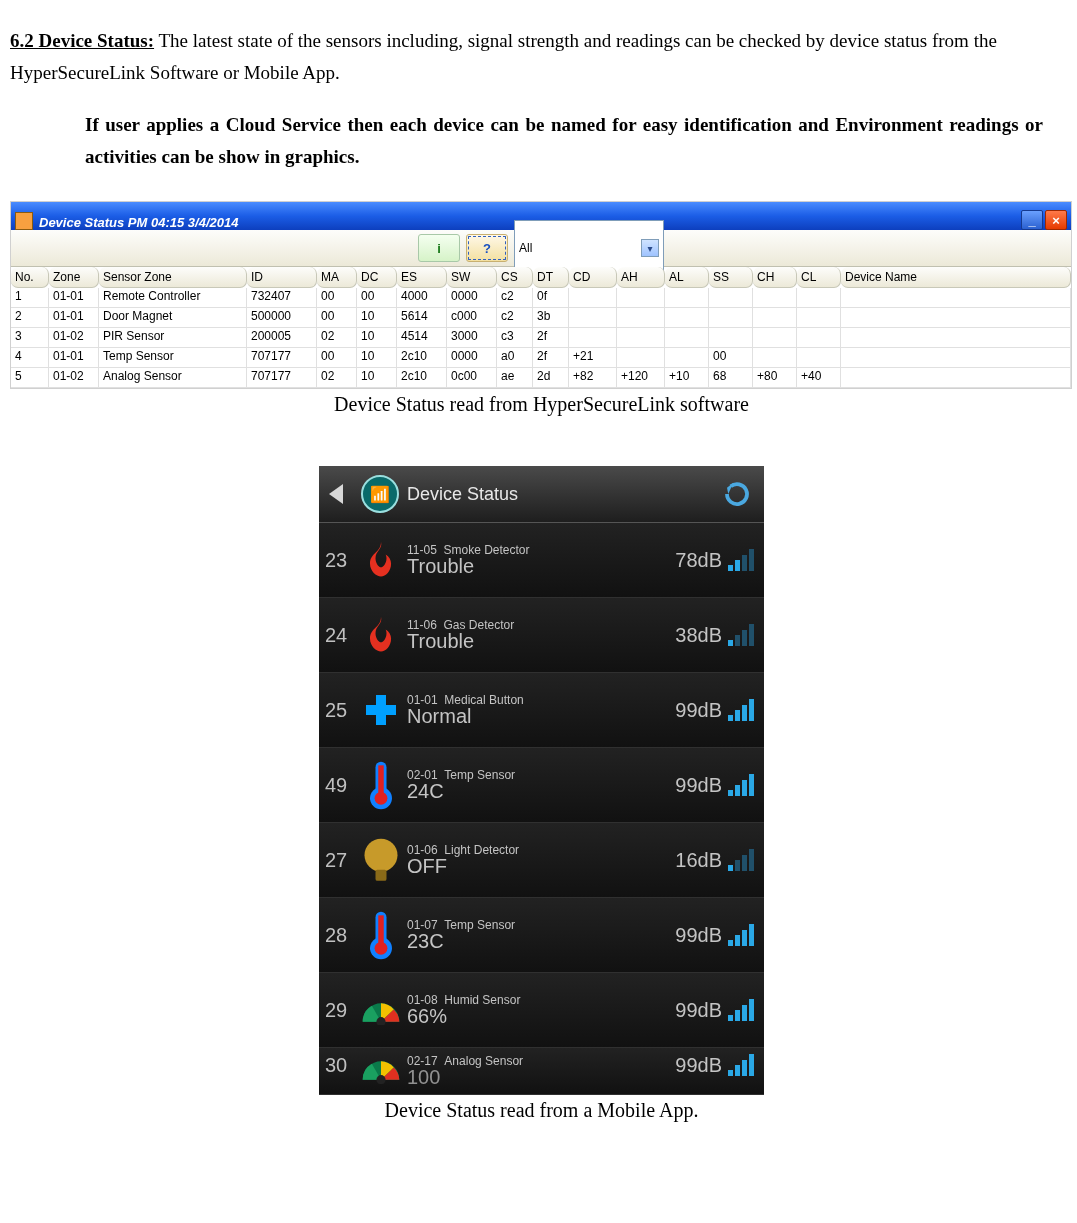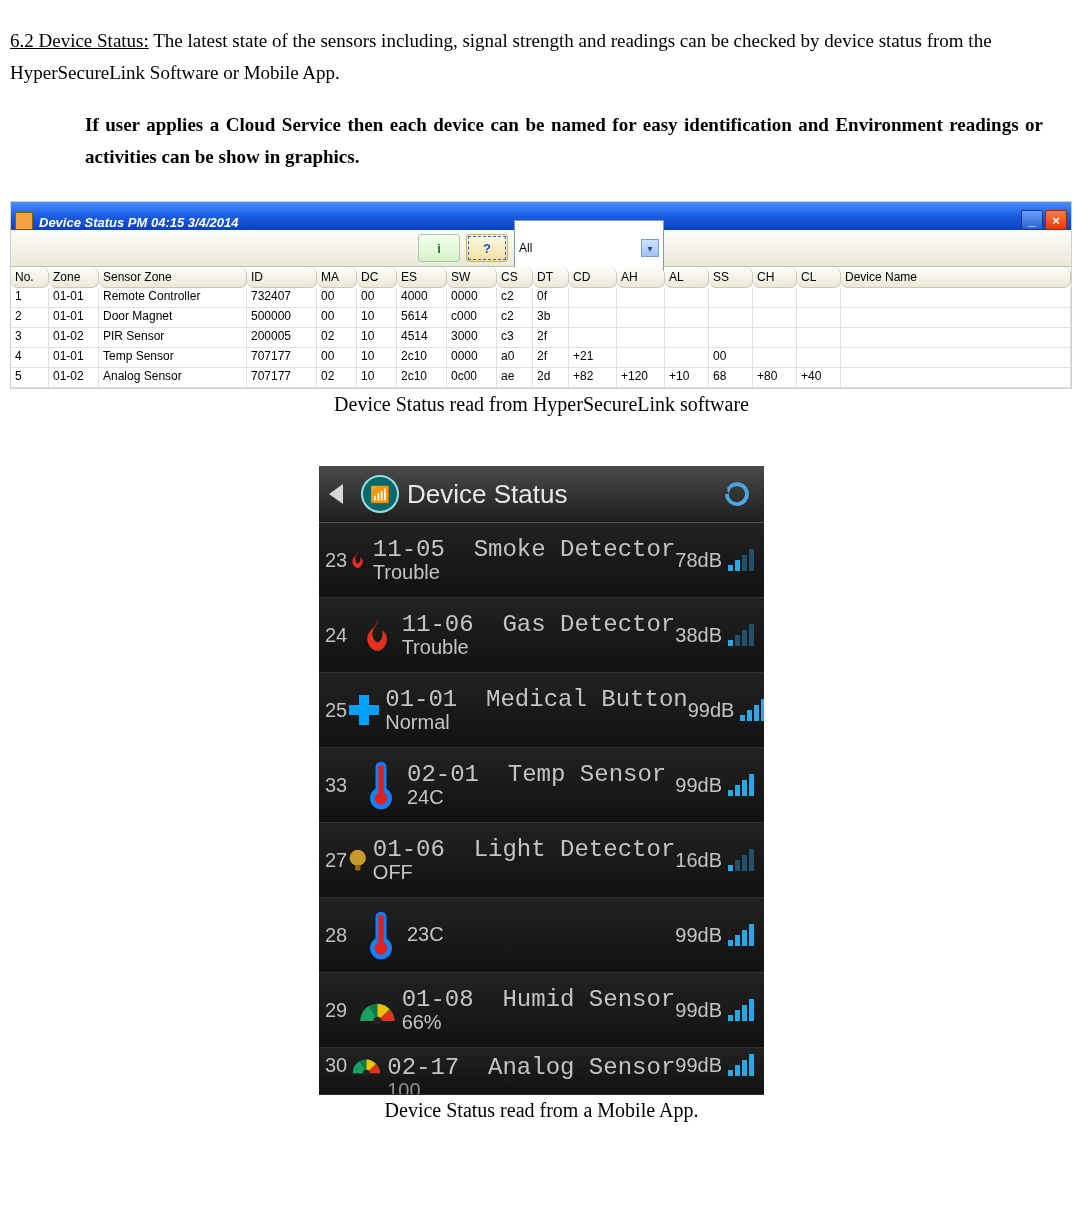--- a/index.html
+++ b/index.html
@@ -6,21 +6,21 @@
     font-family: "Times New Roman", serif;
     font-size: 19px;
     color: #000;
     margin: 0;
     padding: 0;
     width: 1077px;
     background: #fff;
   }
   .page { padding: 6px 4px 20px 10px; }
   .para { line-height: 1.7; }
-  .heading-inline { font-weight: normal; text-decoration: underline; }
+  .heading-inline { font-weight: bold; text-decoration: underline; }
   .indent { margin-left: 75px; margin-right: 30px; }
   .caption { text-align: center; font-size: 20px; margin-top: 4px; }
 
   
   .win-shot {
     margin-top: 28px;
     width: 1060px;
     border: 1px solid #d0d0d0;
     background: #fff;
     font-family: Tahoma, Verdana, sans-serif;
@@ -150,40 +150,40 @@
   }
   .mh-logo {
     width:34px;height:34px;
     border-radius:50%;
     background:#0a6a6a;
     display:flex;align-items:center;justify-content:center;
     margin-right:8px;
     border:2px solid #9adfdf;
   }
   .mh-logo-inner { color:#9adfdf; font-size:16px;}
-  .mh-title { font-size:26px; color:#e8e8e8;}
+  .mh-title { font-size:18px; color:#e8e8e8;}
   .mh-refresh {
     margin-left:auto;
     width:34px;height:34px;
     display:flex;align-items:center;justify-content:center;
   }
   .mh-refresh svg { width:30px;height:30px;}
 
   .m-row {
     display:flex;
     align-items:center;
     padding:8px 10px 8px 6px;
     border-bottom:1px solid #303030;
     background:linear-gradient(#222,#111);
     min-height:58px;
   }
   .m-no { width:34px; color:#c0c0c0; font-size:20px;}
   .m-icon { width:44px; display:flex;align-items:center;justify-content:center;}
   .m-body { flex:1; padding-left:4px;}
-  .m-line1 { color:#c4c4c4; font-size:24px; white-space:nowrap;font-family:Liberation Mono, monospace;}
+  .m-line1 { color:#c4c4c4; font-size:12px; white-space:nowrap;}
   .m-line2 { color:#c4c4c4; font-size:20px; margin-top:-2px;}
   .m-db { color:#c4c4c4; font-size:20px; margin-right:6px;}
   .m-sig { display:flex;align-items:flex-end;gap:2px;height:22px;}
   .m-sig span{ width:5px;background:#2aa8e6;}
   .m-row.cut { height:40px; min-height:0; overflow:hidden; padding-top:6px; padding-bottom:0; align-items:flex-start;}
   .m-row.cut .m-line2 { opacity:.7;}
   .ico-plus {
     position:relative;width:34px;height:34px;
   }
   .ico-plus::before,.ico-plus::after{
@@ -401,21 +401,21 @@
           </div>
           <div class="m-db">99dB</div>
           <div class="m-sig">
             <span style="height:6px;background:#2aa8e6"></span>
             <span style="height:11px;background:#2aa8e6"></span>
             <span style="height:16px;background:#2aa8e6"></span>
             <span style="height:22px;background:#2aa8e6"></span>
           </div>
         </div>
         <div class="m-row">
-          <div class="m-no">33</div>
+          <div class="m-no">49</div>
           <div class="m-icon">
             <svg viewBox="0 0 24 30">
               <rect x="9" y="2" width="6" height="18" rx="3" fill="#1080ff"></rect>
               <circle cx="12" cy="22" r="6" fill="#1080ff"></circle>
               <rect x="10.5" y="4" width="3" height="16" fill="#e02020"></rect>
               <circle cx="12" cy="22" r="3.5" fill="#e02020"></circle>
             </svg>
           </div>
           <div class="m-body">
             <div class="m-line1">02-01&nbsp;&nbsp;Temp Sensor</div>
@@ -453,20 +453,21 @@
           <div class="m-no">28</div>
           <div class="m-icon">
             <svg viewBox="0 0 24 30">
               <rect x="9" y="2" width="6" height="18" rx="3" fill="#1080ff"></rect>
               <circle cx="12" cy="22" r="6" fill="#1080ff"></circle>
               <rect x="10.5" y="4" width="3" height="16" fill="#e02020"></rect>
               <circle cx="12" cy="22" r="3.5" fill="#e02020"></circle>
             </svg>
           </div>
           <div class="m-body">
+            <div class="m-line1">01-07&nbsp;&nbsp;Temp Sensor</div>
             <div class="m-line2">23C</div>
           </div>
           <div class="m-db">99dB</div>
           <div class="m-sig">
             <span style="height:6px;background:#2aa8e6"></span>
             <span style="height:11px;background:#2aa8e6"></span>
             <span style="height:16px;background:#2aa8e6"></span>
             <span style="height:22px;background:#2aa8e6"></span>
           </div>
         </div>

